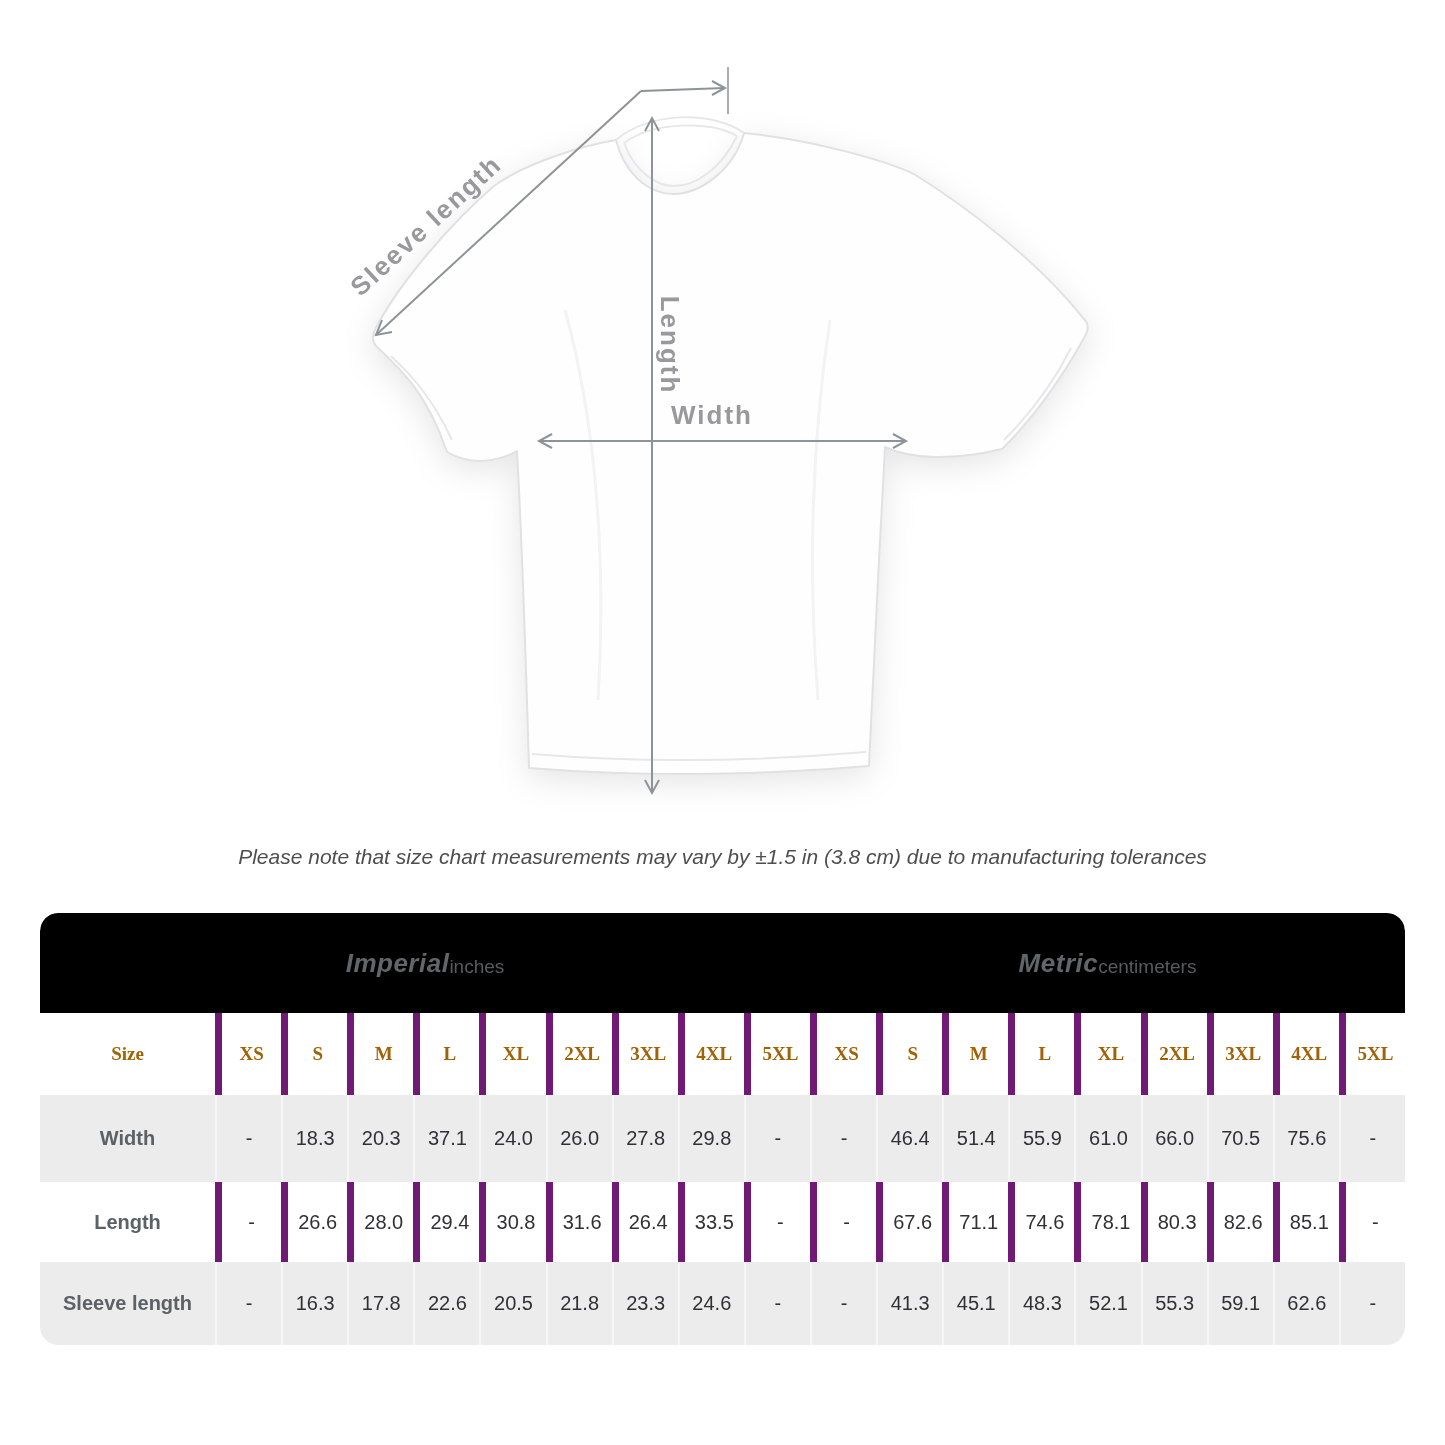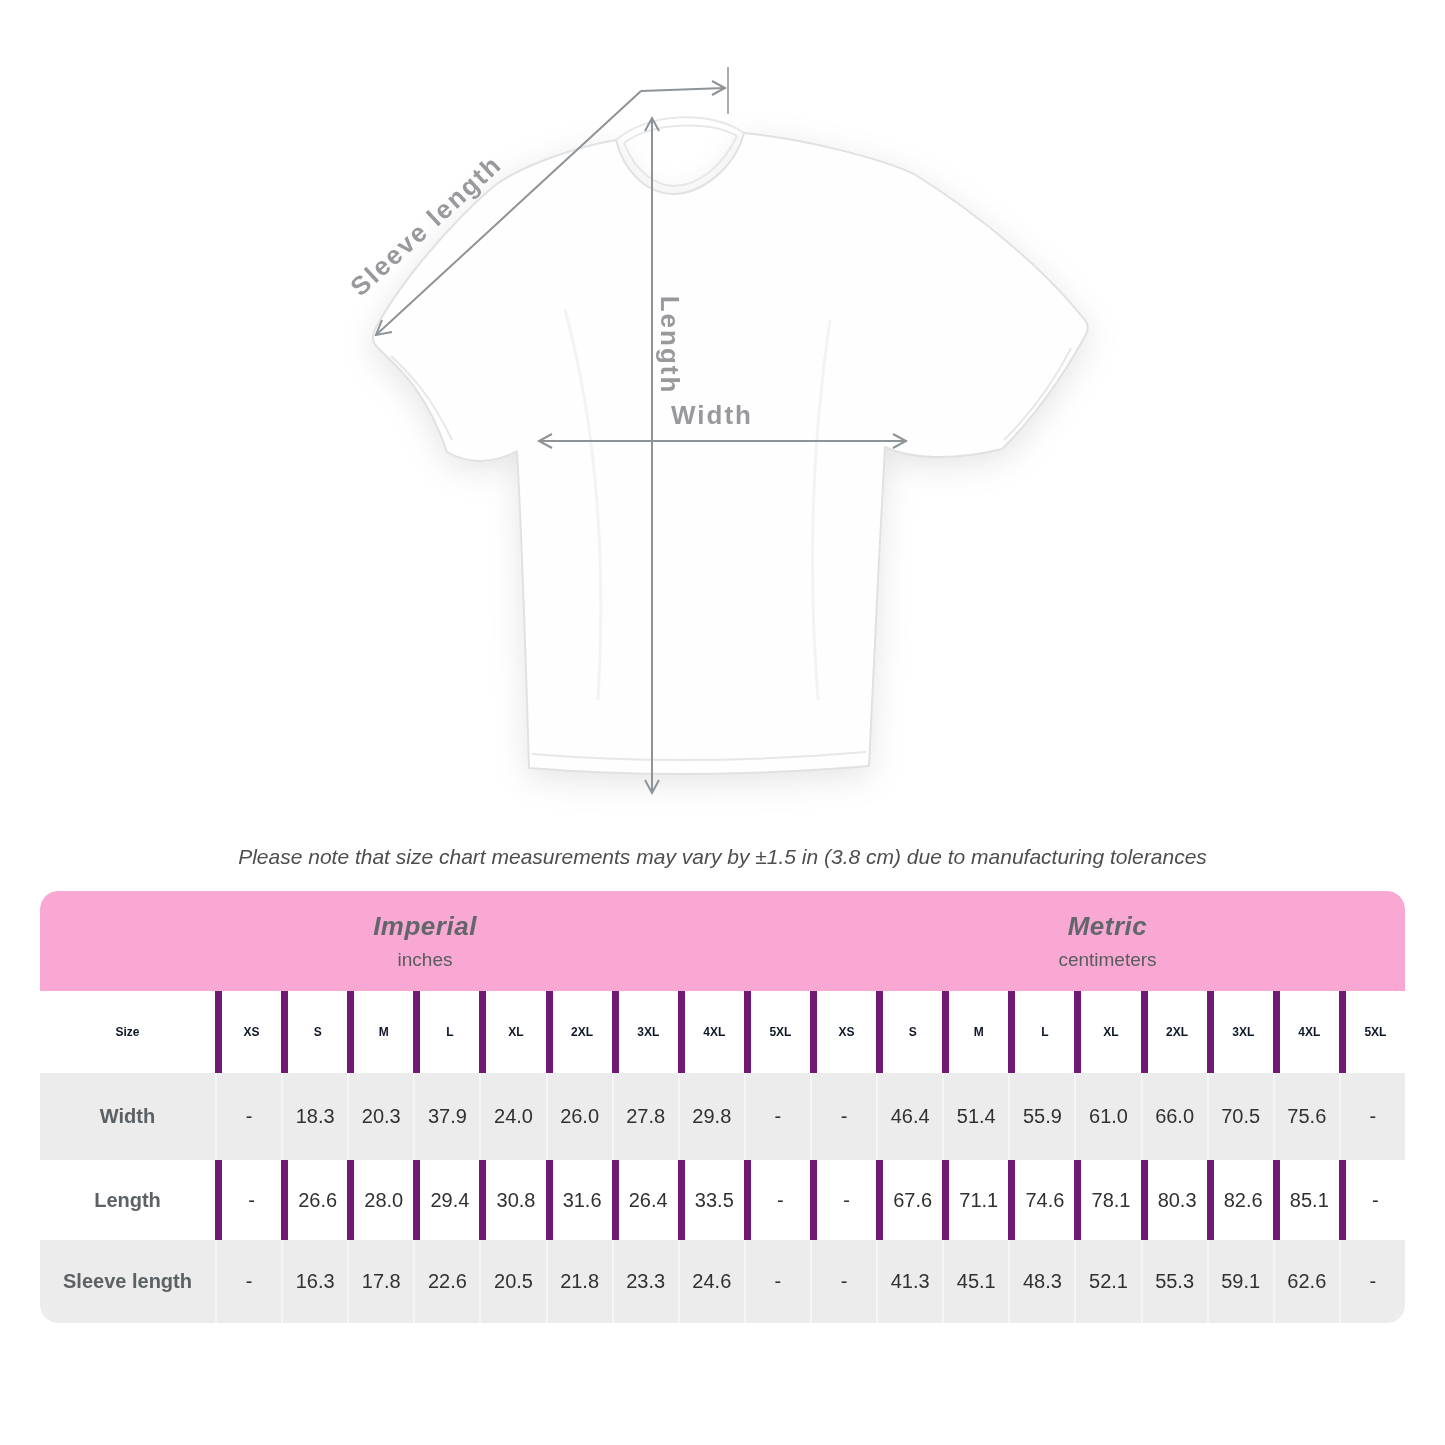--- a/index.html
+++ b/index.html
@@ -14,34 +14,34 @@
          filter:drop-shadow(0 8px 16px rgba(0,0,0,0.10));}
   .seam{fill:none;stroke:#e6e7e8;stroke-width:2;}
   .wrinkle{fill:none;stroke:#f3f3f3;stroke-width:3;}
   .meas{fill:none;stroke:#8e9397;stroke-width:2;}
   .meas-label{fill:#97999c;font-weight:bold;font-size:26px;letter-spacing:2px;
               font-family:"Liberation Sans", sans-serif;}
 
   
   .heading{text-align:center;}
   .heading h1{margin:6px 0 10px;font-size:32px;font-weight:bold;color:#3d3d3d;letter-spacing:0.5px;}
-  .heading p{margin:0 0 22px;font-size:21px;font-style:italic;color:#4e4e4e;}
+  .heading p{margin:0 0 44px;font-size:21px;font-style:italic;color:#4e4e4e;}
 
   
   .size-table{width:1365px;margin:0 auto;display:grid;
               grid-template-columns:175px repeat(18, 1fr);
               grid-template-rows:100px 82px 87px 80px 83px;
               border-radius:18px;overflow:hidden;background:#fff;}
   .cell{display:flex;align-items:center;justify-content:center;}
   .gray{background:#ececec;}
   .white{background:#ffffff;}
-  .group{flex-direction:column;background:#f9a8d4;}
+  .group{flex-direction:row;background:#000000;}
   .gname{font-size:26px;font-weight:bold;font-style:italic;color:#60666a;letter-spacing:0.5px;}
   .gunit{font-size:19px;color:#575c5f;margin-top:7px;}
-  .head{font-size:12px;font-weight:bold;color:#0f172a;}
+  .head{font-size:19px;font-weight:bold;color:#a16207;font-family:Liberation Serif, serif;}
   .rowlab{font-size:20px;font-weight:bold;color:#5b6164;}
   .val{font-size:20px;color:#2f3133;}
   .sepw{border-left:7px solid #701a75;}   
   .sepg{border-left:2px solid #f6f6f6;}   
 </style>
 </head>
 <body>
 
 <div class="page">
 
@@ -135,21 +135,21 @@
     <div class="cell white head sepw">XL</div>
     <div class="cell white head sepw">2XL</div>
     <div class="cell white head sepw">3XL</div>
     <div class="cell white head sepw">4XL</div>
     <div class="cell white head sepw">5XL</div>
 
     <div class="cell gray rowlab">Width</div>
     <div class="cell gray val sepg">-</div>
     <div class="cell gray val sepg">18.3</div>
     <div class="cell gray val sepg">20.3</div>
-    <div class="cell gray val sepg">37.9</div>
+    <div class="cell gray val sepg">37.1</div>
     <div class="cell gray val sepg">24.0</div>
     <div class="cell gray val sepg">26.0</div>
     <div class="cell gray val sepg">27.8</div>
     <div class="cell gray val sepg">29.8</div>
     <div class="cell gray val sepg">-</div>
     <div class="cell gray val sepg">-</div>
     <div class="cell gray val sepg">46.4</div>
     <div class="cell gray val sepg">51.4</div>
     <div class="cell gray val sepg">55.9</div>
     <div class="cell gray val sepg">61.0</div>

